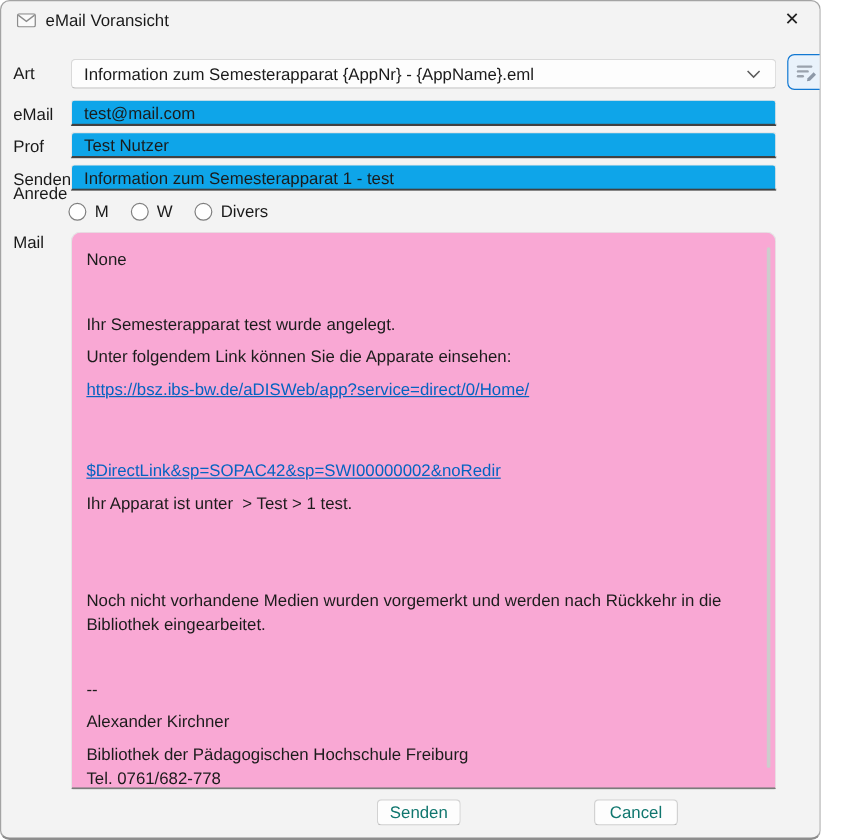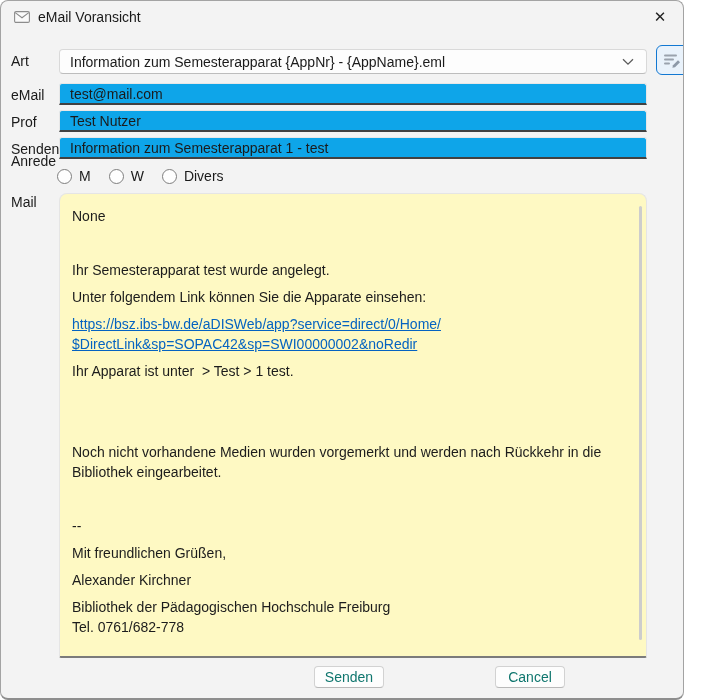--- a/index.html
+++ b/index.html
@@ -52,21 +52,21 @@
   .radio-row { position:absolute; left:56px; top:165px; height:20px; display:flex; align-items:center; }
   .radio-option { display:flex; align-items:center; margin-right:18px; cursor:pointer; }
   .radio-circle {
     width:15px; height:15px; border-radius:50%;
     border:1px solid #7e7e7e; background:#fefefe; margin-right:7px; flex:none;
   }
   .radio-option .radio-label { font-size:14px; color:#1a1a1a; }
   
   .mailbox {
     position:absolute; left:58px; top:192px; width:588px; height:465px;
-    background:#fef9c3; border:1px solid #e5e5e5; border-bottom:2px solid #7b7b7b;
+    background:#f9a8d4; border:1px solid #e5e5e5; border-bottom:2px solid #7b7b7b;
     border-radius:8px 8px 2px 2px; overflow:hidden;
   }
   .mailbox-content {
     position:absolute; inset:0; padding:12px 20px 8px 12px;
     font-size:14px; line-height:20px; color:#1c1c1c; overflow:hidden;
   }
   .mail-paragraph { margin:0 0 7px 0; white-space:pre-wrap; }
   .mail-link { display:block; text-decoration:underline; cursor:pointer; }
   .mail-scrollbar {
     position:absolute; right:4px; top:12px; bottom:16px; width:3px;
@@ -137,28 +137,27 @@
     </span>
   </div>
 
   <span class="form-label" style="top:193px;">Mail</span>
   <div class="mailbox">
     <div class="mailbox-content">
         <div class="mail-paragraph">None</div>
         <div class="mail-paragraph">&nbsp;</div>
         <div class="mail-paragraph">Ihr Semesterapparat test wurde angelegt.</div>
         <div class="mail-paragraph">Unter folgendem Link können Sie die Apparate einsehen:</div>
-        <div class="mail-paragraph"><a class="mail-link" href="#" style="color: rgb(5, 99, 193);">https://bsz.ibs-bw.de/aDISWeb/app?service=direct/0/Home/</a><a class="mail-link" href="#" style="color: rgb(5, 99, 193);">$DirectLink&amp;sp=SOPAC42&amp;sp=SWI00000002&amp;noRedir</a></div>
+        <div class="mail-paragraph"><a class="mail-link" href="#" style="color: rgb(5, 99, 193);">https://bsz.ibs-bw.de/aDISWeb/app?service=direct/0/Home/</a><a class="mail-link" href="#" style="color: rgb(5, 99, 193); margin-top: 48px;">$DirectLink&amp;sp=SOPAC42&amp;sp=SWI00000002&amp;noRedir</a></div>
         <div class="mail-paragraph">Ihr Apparat ist unter  &gt; Test &gt; 1 test.</div>
         <div class="mail-paragraph">&nbsp;</div>
         <div class="mail-paragraph">&nbsp;</div>
         <div class="mail-paragraph">Noch nicht vorhandene Medien wurden vorgemerkt und werden nach Rückkehr in die Bibliothek eingearbeitet.</div>
         <div class="mail-paragraph">&nbsp;</div>
         <div class="mail-paragraph">--</div>
-        <div class="mail-paragraph">Mit freundlichen Grüßen,</div>
         <div class="mail-paragraph">Alexander Kirchner</div>
         <div class="mail-paragraph">Bibliothek der Pädagogischen Hochschule Freiburg
 Tel. 0761/682-778</div>
       </div>
     <div class="mail-scrollbar"></div>
   </div>
 
   <button id="btn-send" class="btn">Senden</button>
   <button id="btn-cancel" class="btn">Cancel</button>
 

